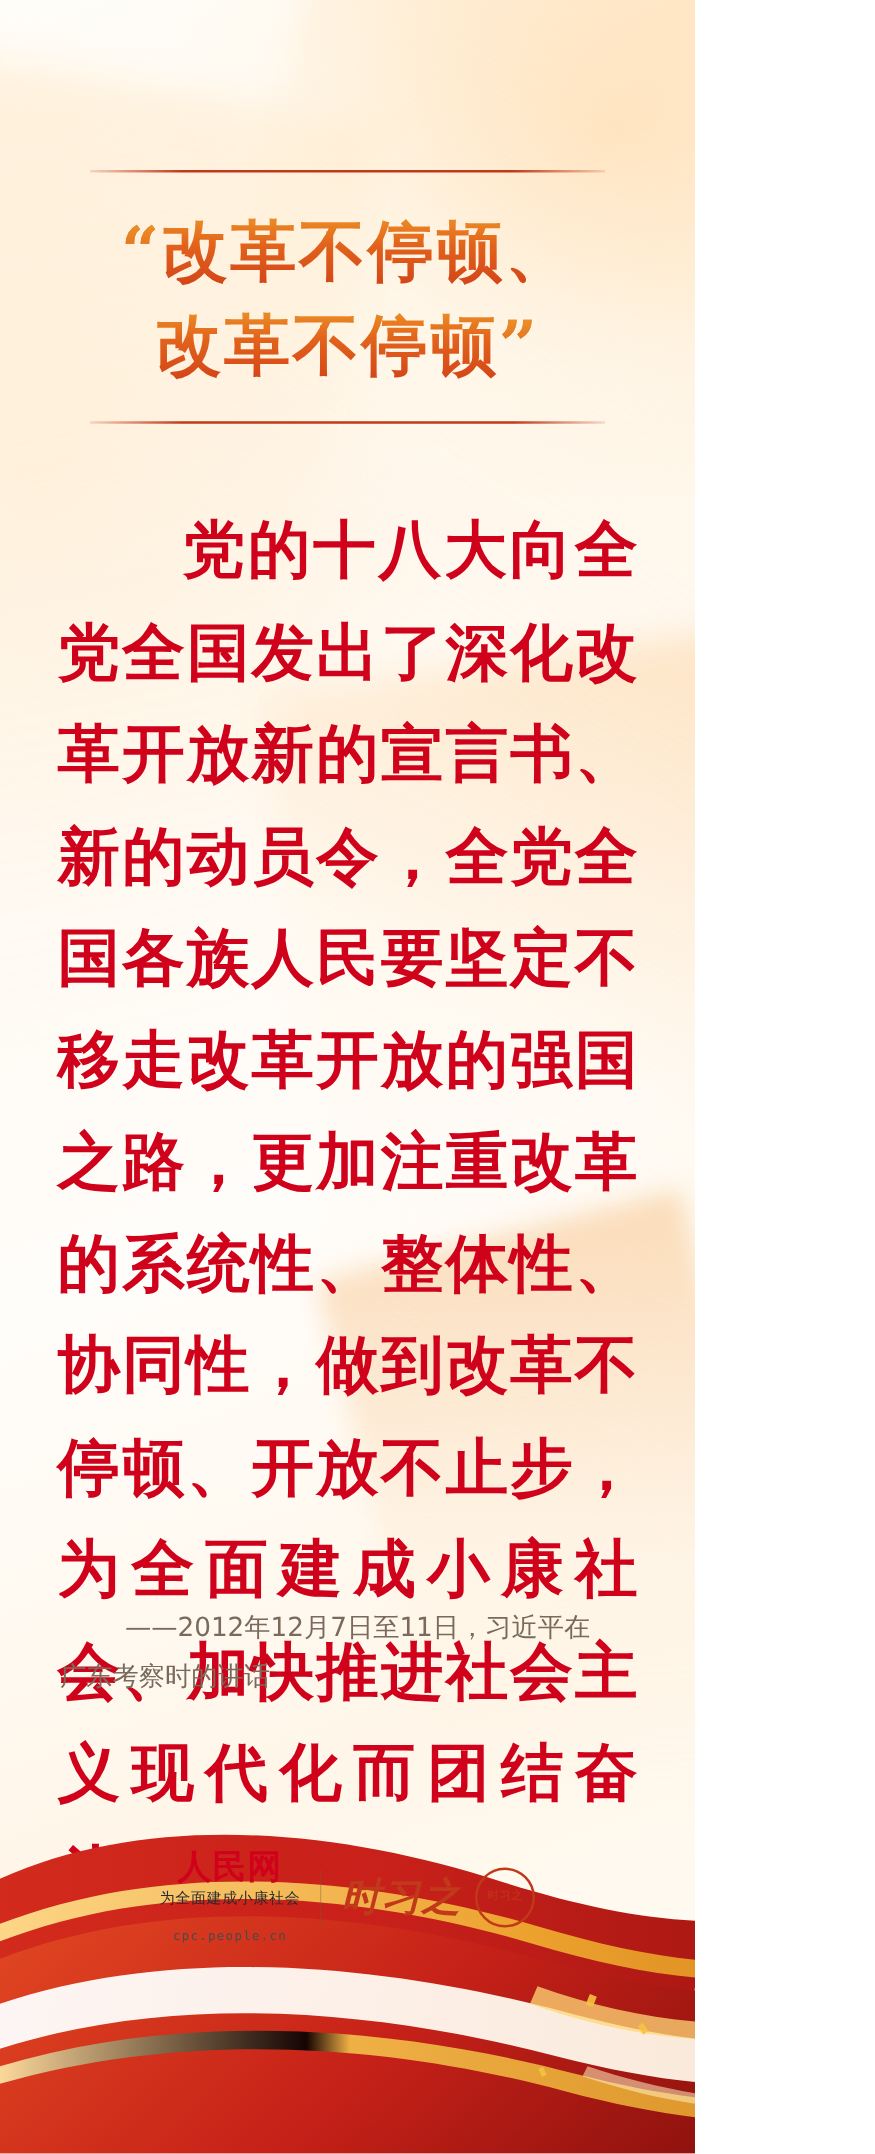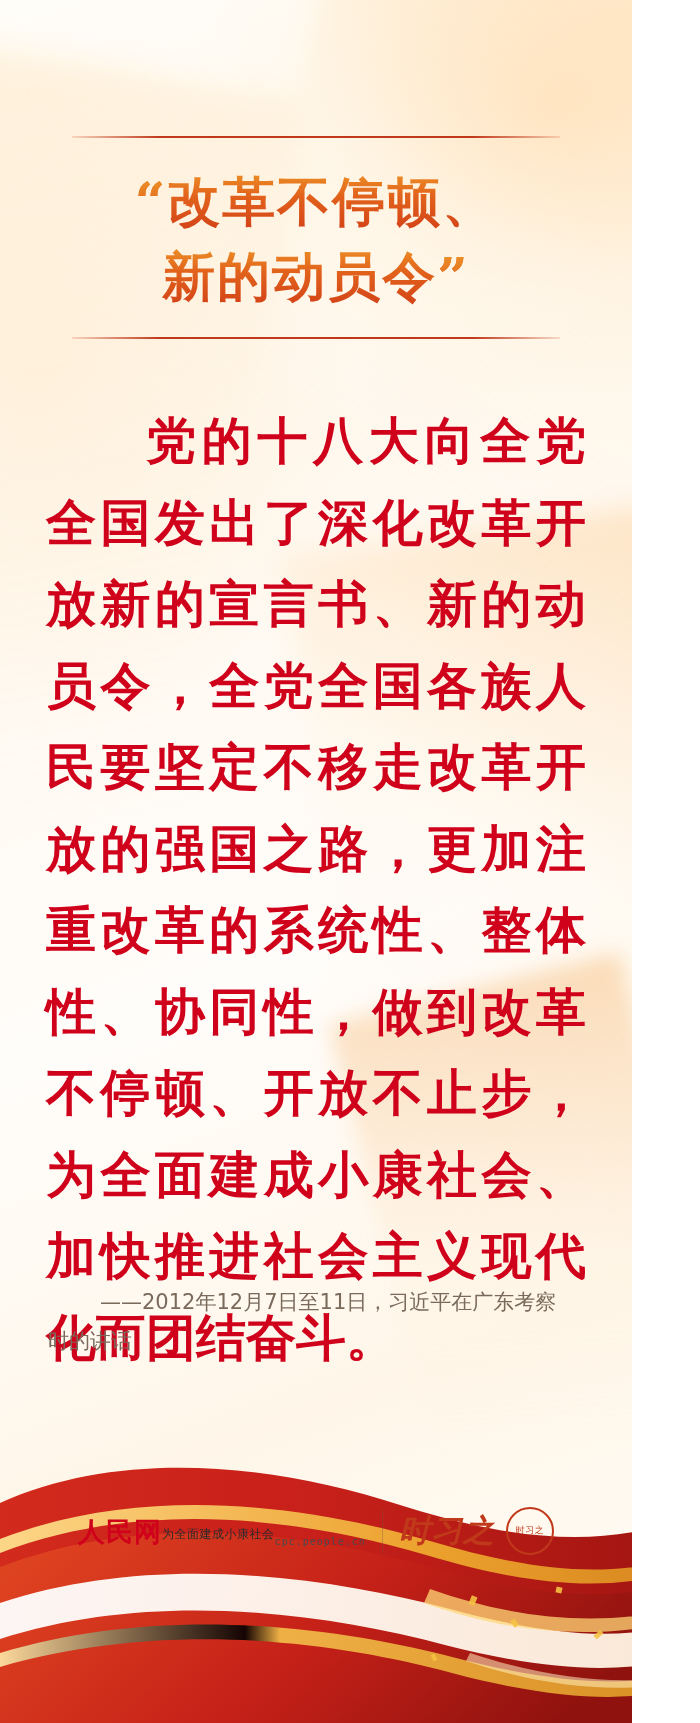--- a/index.html
+++ b/index.html
@@ -2,21 +2,21 @@
 <html><head>
 <meta charset="utf-8">
 <style>
   html, body {
     margin: 0;
     padding: 0;
     background: #ffffff;
   }
   .poster {
     position: relative;
-    width: 632px;
+    width: 556px;
     height: 1723px;
     overflow: hidden;
     font-family: "Liberation Sans", sans-serif;
     background:
       radial-gradient(ellipse 520px 420px at 88% 6%, rgba(255,231,200,0.95) 0%, rgba(255,244,226,0.4) 45%, rgba(255,255,255,0) 72%),
       radial-gradient(ellipse 460px 520px at 6% 22%, rgba(255,238,214,0.7) 0%, rgba(255,255,255,0) 70%),
       linear-gradient(160deg, #fffdf8 0%, #fff8ee 28%, #fffdfa 55%, #fff6e9 78%, #fffdf7 100%);
   }
 
   
@@ -135,21 +135,21 @@
     position: absolute;
     left: 0; right: 0;
     bottom: 168px;
     display: flex;
     align-items: center;
     justify-content: center;
     gap: 16px;
   }
   .logo-people {
     display: flex;
-    flex-direction: row;
+    flex-direction: column;
     align-items: center;
     line-height: 1;
   }
   .logo-people .cn {
     font-family: "DejaVu Serif", "Liberation Serif", serif;
     font-weight: bold;
     font-size: 27px;
     color: #d0021b;
     letter-spacing: 1px;
   }
@@ -215,21 +215,21 @@
   <div class="silk silk-c"></div>
   <div class="silk silk-d"></div>
 
   <div class="heading">
     <div class="rule"></div>
     <div class="title">
       <div class="title-line">
         <span class="quote-mark">“</span><span>改革不停顿、</span>
       </div>
       <div class="title-line">
-        <span>新的动员令</span><span class="quote-mark">”</span>
+        <span>改革不停顿</span><span class="quote-mark">”</span>
       </div>
     </div>
     <div class="rule rule-bottom"></div>
   </div>
 
   <div class="body-text">党的十八大向全党全国发出了深化改革开放新的宣言书、新的动员令，全党全国各族人民要坚定不移走改革开放的强国之路，更加注重改革的系统性、整体性、协同性，做到改革不停顿、开放不止步，为全面建成小康社会、加快推进社会主义现代化而团结奋斗。</div>
 
   <div class="attribution">——2012年12月7日至11日，习近平在广东考察时的讲话</div>
 
   <div class="ribbon-wrap">

